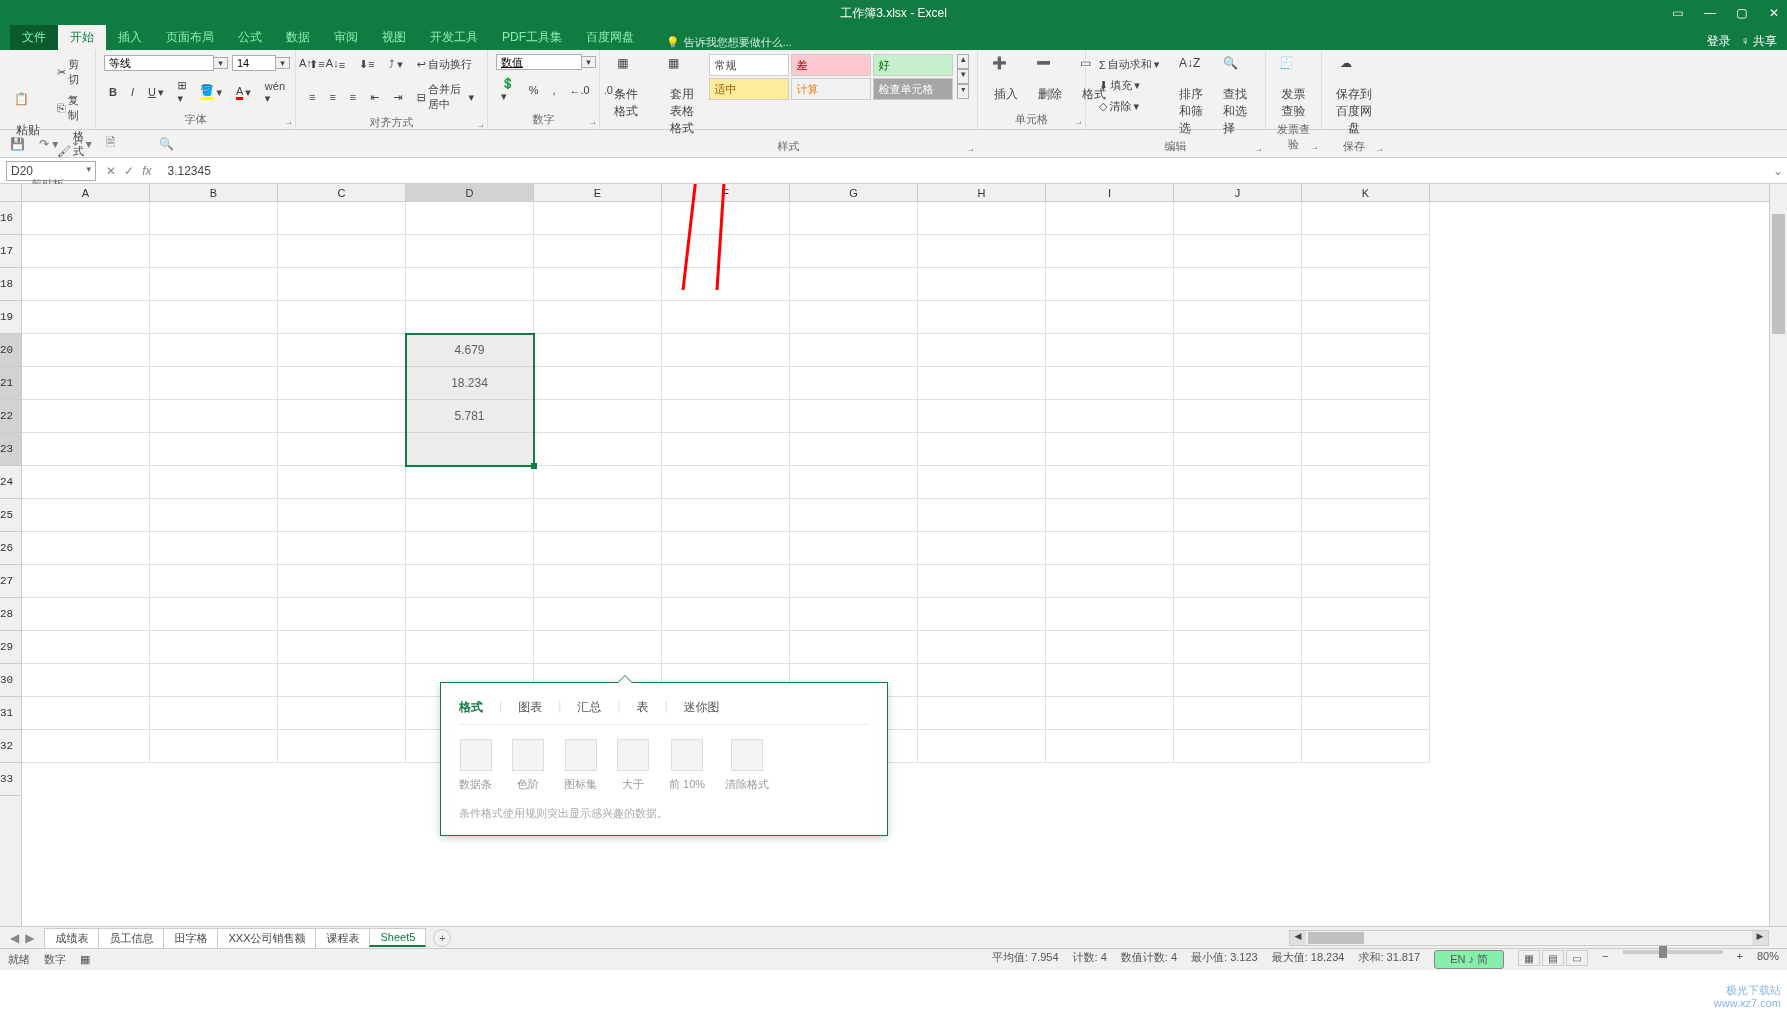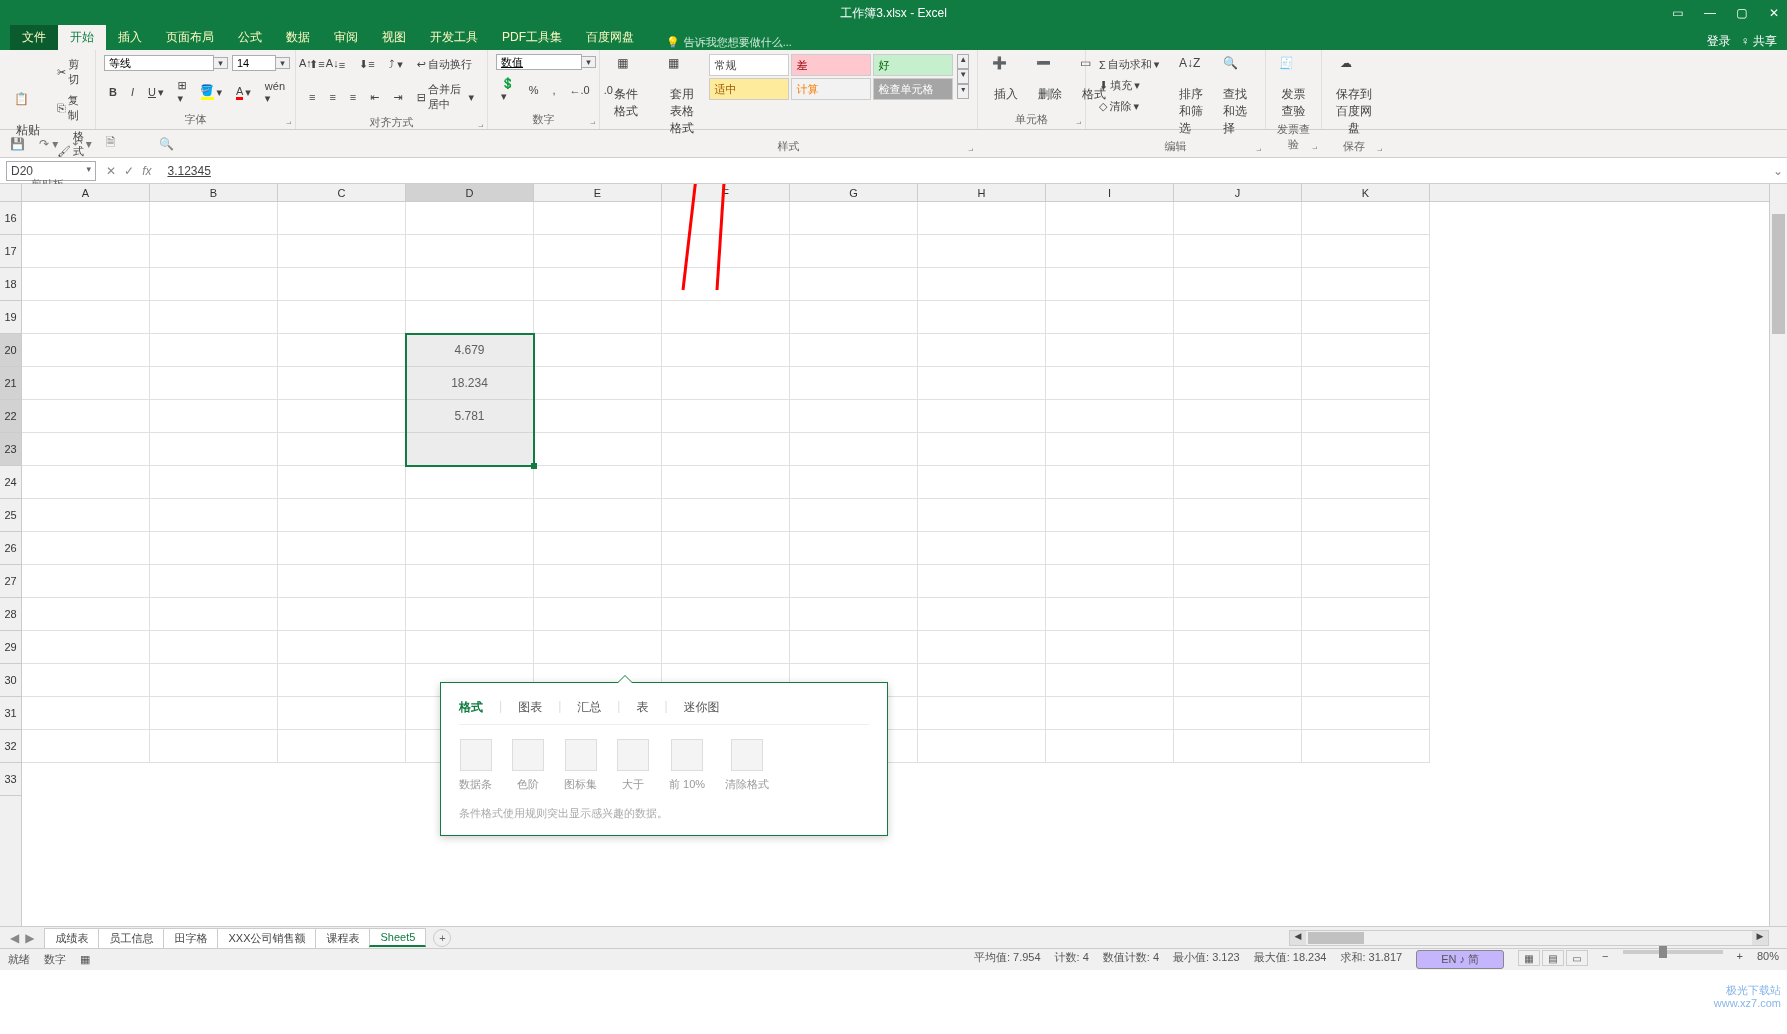--- a/index.html
+++ b/index.html
@@ -6,21 +6,21 @@
 body { background: #fff; font-size: 12px; color: #444; width: 1787px; height: 1034px; overflow: hidden; position: relative; }
 
 
 .titlebar { background: #107c41; height: 26px; display: flex; align-items: center; justify-content: space-between; color: #fff; padding: 0 6px; }
 .titlebar .center { position: absolute; left: 50%; transform: translateX(-50%); font-size: 12px; }
 .titlebar .right { display: flex; gap: 18px; align-items: center; }
 .winbtn { width: 14px; height: 14px; display: inline-flex; align-items: center; justify-content: center; cursor: pointer; }
 
 
 .menutabs { background: #107c41; height: 24px; display: flex; align-items: flex-end; padding-left: 10px; }
-.menutabs .tab { padding: 4px 12px; color: #fef9c3; font-size: 12px; cursor: pointer; }
+.menutabs .tab { padding: 4px 12px; color: #86efac; font-size: 12px; cursor: pointer; }
 .menutabs .tab.active { background: #f3f2f1; color: #107c41; }
 .menutabs .tab.file { background: #0a5c2e; }
 .menutabs .hint { color: #cfe8d9; font-size: 11px; margin-left: 20px; display: flex; align-items: center; gap: 4px; }
 .menutabs .rightlinks { margin-left: auto; display: flex; gap: 10px; padding-right: 10px; color: #fff; }
 
 
 .ribbon { background: #f3f2f1; border-bottom: 1px solid #d0cfce; height: 80px; display: flex; }
 .rgroup { border-right: 1px solid #e0dfde; padding: 4px 8px 0 8px; display: flex; flex-direction: column; justify-content: space-between; }
 .rgroup .glabel { text-align: center; font-size: 11px; color: #666; padding-bottom: 2px; position: relative; }
 .rgroup .glabel::after { content: "⌐"; position: absolute; right: -4px; bottom: 0; font-size: 9px; color: #888; transform: rotate(180deg); }
@@ -46,31 +46,31 @@
 
 
 .qat { background: #f3f2f1; border-bottom: 1px solid #d0cfce; height: 28px; display: flex; align-items: center; padding-left: 10px; gap: 14px; }
 .qatbtn { cursor: pointer; opacity: 0.7; }
 
 
 .fbar { border-bottom: 1px solid #d0cfce; height: 26px; display: flex; align-items: center; }
 .namebox { border: 1px solid #abadb3; width: 90px; margin-left: 6px; padding: 2px 4px; background: #fff; display: flex; justify-content: space-between; }
 .namebox .arr { font-size: 9px; color: #666; cursor: pointer; }
 .fbar .fxbtns { display: flex; gap: 8px; margin: 0 10px; color: #888; }
-.fbar .fxinput { flex: 1; padding: 2px 6px; text-decoration: underline; }
+.fbar .fxinput { flex: 1; padding: 2px 6px; }
 .fbar .expand { width: 18px; text-align: center; color: #888; cursor: pointer; }
 
 
 .gridwrap { position: relative; height: 742px; overflow: hidden; }
 .selectall { position: absolute; left: 0; top: 0; width: 22px; height: 18px; background: #f0f0f0; border-right: 1px solid #ccc; border-bottom: 1px solid #ccc; }
 .colheads { position: absolute; left: 22px; top: 0; right: 18px; height: 18px; display: flex; background: #f0f0f0; border-bottom: 1px solid #ccc; }
 .colhead { border-right: 1px solid #ccc; text-align: center; font-size: 11px; color: #333; line-height: 18px; flex: 0 0 128px; }
 .colhead.sel { background: #d2d2d2; }
 .rowheads { position: absolute; left: 0; top: 18px; bottom: 0; width: 22px; background: #f0f0f0; border-right: 1px solid #ccc; }
-.rowhead { border-bottom: 1px solid #ccc; text-align: center; font-size: 11px; color: #333; height: 33px; line-height: 33px; }
+.rowhead { border-bottom: 1px solid #ccc; text-align: left; font-size: 11px; color: #333; height: 33px; line-height: 33px; font-family: Liberation Mono, monospace; }
 .rowhead.sel { background: #d2d2d2; }
 .cells { position: absolute; left: 22px; top: 18px; right: 18px; bottom: 0; }
 .cellrow { display: flex; height: 33px; }
 .cell { flex: 0 0 128px; border-right: 1px solid #e0e0e0; border-bottom: 1px solid #e0e0e0; padding: 0 6px; display: flex; align-items: center; justify-content: center; font-size: 12px; }
 .selrange { position: absolute; border: 2px solid #107c41; background: rgba(180,180,180,0.25); pointer-events: none; }
 .selhandle { position: absolute; width: 6px; height: 6px; background: #107c41; }
 .vscroll { position: absolute; right: 0; top: 0; width: 18px; bottom: 0; background: #f0f0f0; border-left: 1px solid #ccc; }
 .vscroll .thumb { position: absolute; left: 2px; right: 2px; top: 30px; height: 120px; background: #c1c1c1; }
 
 
@@ -102,21 +102,21 @@
 .hscroll .thumb { position: absolute; left: 18px; top: 1px; bottom: 1px; width: 56px; background: #c1c1c1; }
 
 
 .statusbar { height: 22px; background: #f0f0f0; border-top: 1px solid #ccc; display: flex; align-items: center; padding: 0 8px; font-size: 11px; color: #555; gap: 14px; }
 .statusbar .right { margin-left: auto; display: flex; align-items: flex-start; gap: 14px; }
 .viewbtns { display: flex; gap: 2px; }
 .viewbtns span { border: 1px solid #ccc; width: 22px; height: 16px; display: inline-flex; align-items: center; justify-content: center; cursor: pointer; font-size: 10px; }
 .zoomslider { width: 100px; height: 4px; background: #ccc; position: relative; }
 .zoomslider .thumb { position: absolute; left: 36px; top: -4px; width: 8px; height: 12px; background: #888; }
 .watermark { position: absolute; right: 6px; bottom: 24px; font-size: 11px; color: #87b6e8; text-align: right; line-height: 1.2; }
-.imepill { border: 1px solid #888; border-radius: 3px; padding: 1px 24px; background: #c4b5fd; }
+.imepill { border: 1px solid #888; border-radius: 3px; padding: 1px 15px; background: #86efac; }
 </style>
 </head>
 <body>
 
 <div class="titlebar">
   <div></div>
   <div class="center">工作簿3.xlsx - Excel</div>
   <div class="right">
     <span class="winbtn">▭</span>
     <span class="winbtn">―</span>

